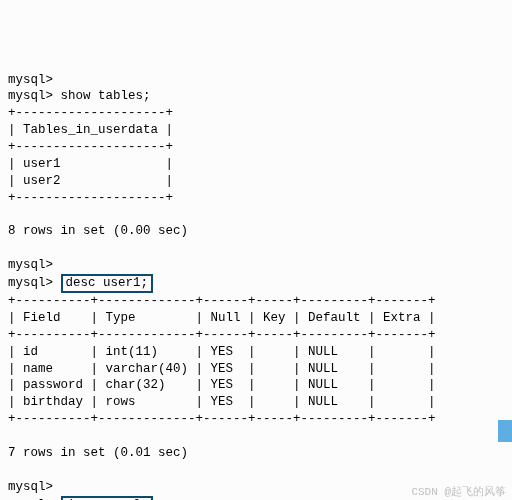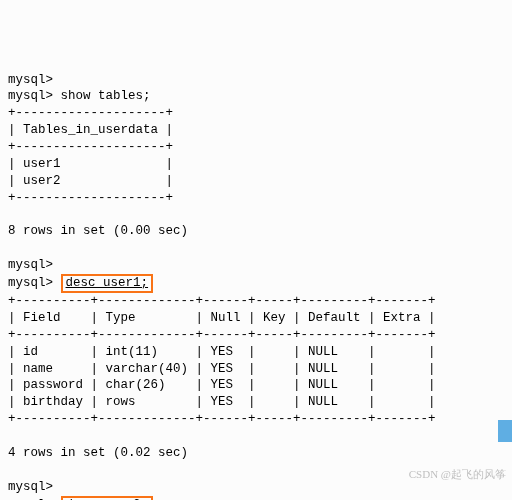--- a/index.html
+++ b/index.html
@@ -7,31 +7,30 @@
       padding: 4px 8px;
       font-family: "Courier New", monospace;
       font-size: 12.5px;
       line-height: 1.35;
       background: #fcfcfc;
       color: #000;
       white-space: pre;
       position: relative;
     }
     .highlight {
-      border: 2px solid #f97316;
+      border: 2px solid #0c4a6e;
       padding: 0 3px;
       display: inline-block;
       line-height: 1.2;
-      text-decoration: underline;
     }
     .watermark {
       position: fixed;
-      bottom: 18px;
+      bottom: 0;
       right: 6px;
-      font-family: Liberation Serif, serif;
+      font-family: Liberation Mono, monospace;
       font-size: 11px;
       color: #bfbfbf;
       white-space: nowrap;
     }
     .scroll-region {
       position: fixed;
       right: 0;
       top: 420px;
       width: 14px;
       height: 22px;
@@ -54,25 +53,25 @@
 
 <span>8 rows in set (0.00 sec)</span>
 
 <span>mysql&gt;</span>
 <span>mysql&gt;</span> <span class="highlight">desc user1;</span>
 <span>+----------+-------------+------+-----+---------+-------+</span>
 <span>| Field    | Type        | Null | Key | Default | Extra |</span>
 <span>+----------+-------------+------+-----+---------+-------+</span>
 <span>| id       | int(11)     | YES  |     | NULL    |       |</span>
 <span>| name     | varchar(40) | YES  |     | NULL    |       |</span>
-<span>| password | char(26)    | YES  |     | NULL    |       |</span>
+<span>| password | char(32)    | YES  |     | NULL    |       |</span>
 <span>| birthday | rows        | YES  |     | NULL    |       |</span>
 <span>+----------+-------------+------+-----+---------+-------+</span>
 
-<span>4 rows in set (0.02 sec)</span>
+<span>7 rows in set (0.01 sec)</span>
 
 <span>mysql&gt;</span>
 <span>mysql&gt;</span> <span class="highlight">desc user2;</span>
 
 
 
 
 
 
 

